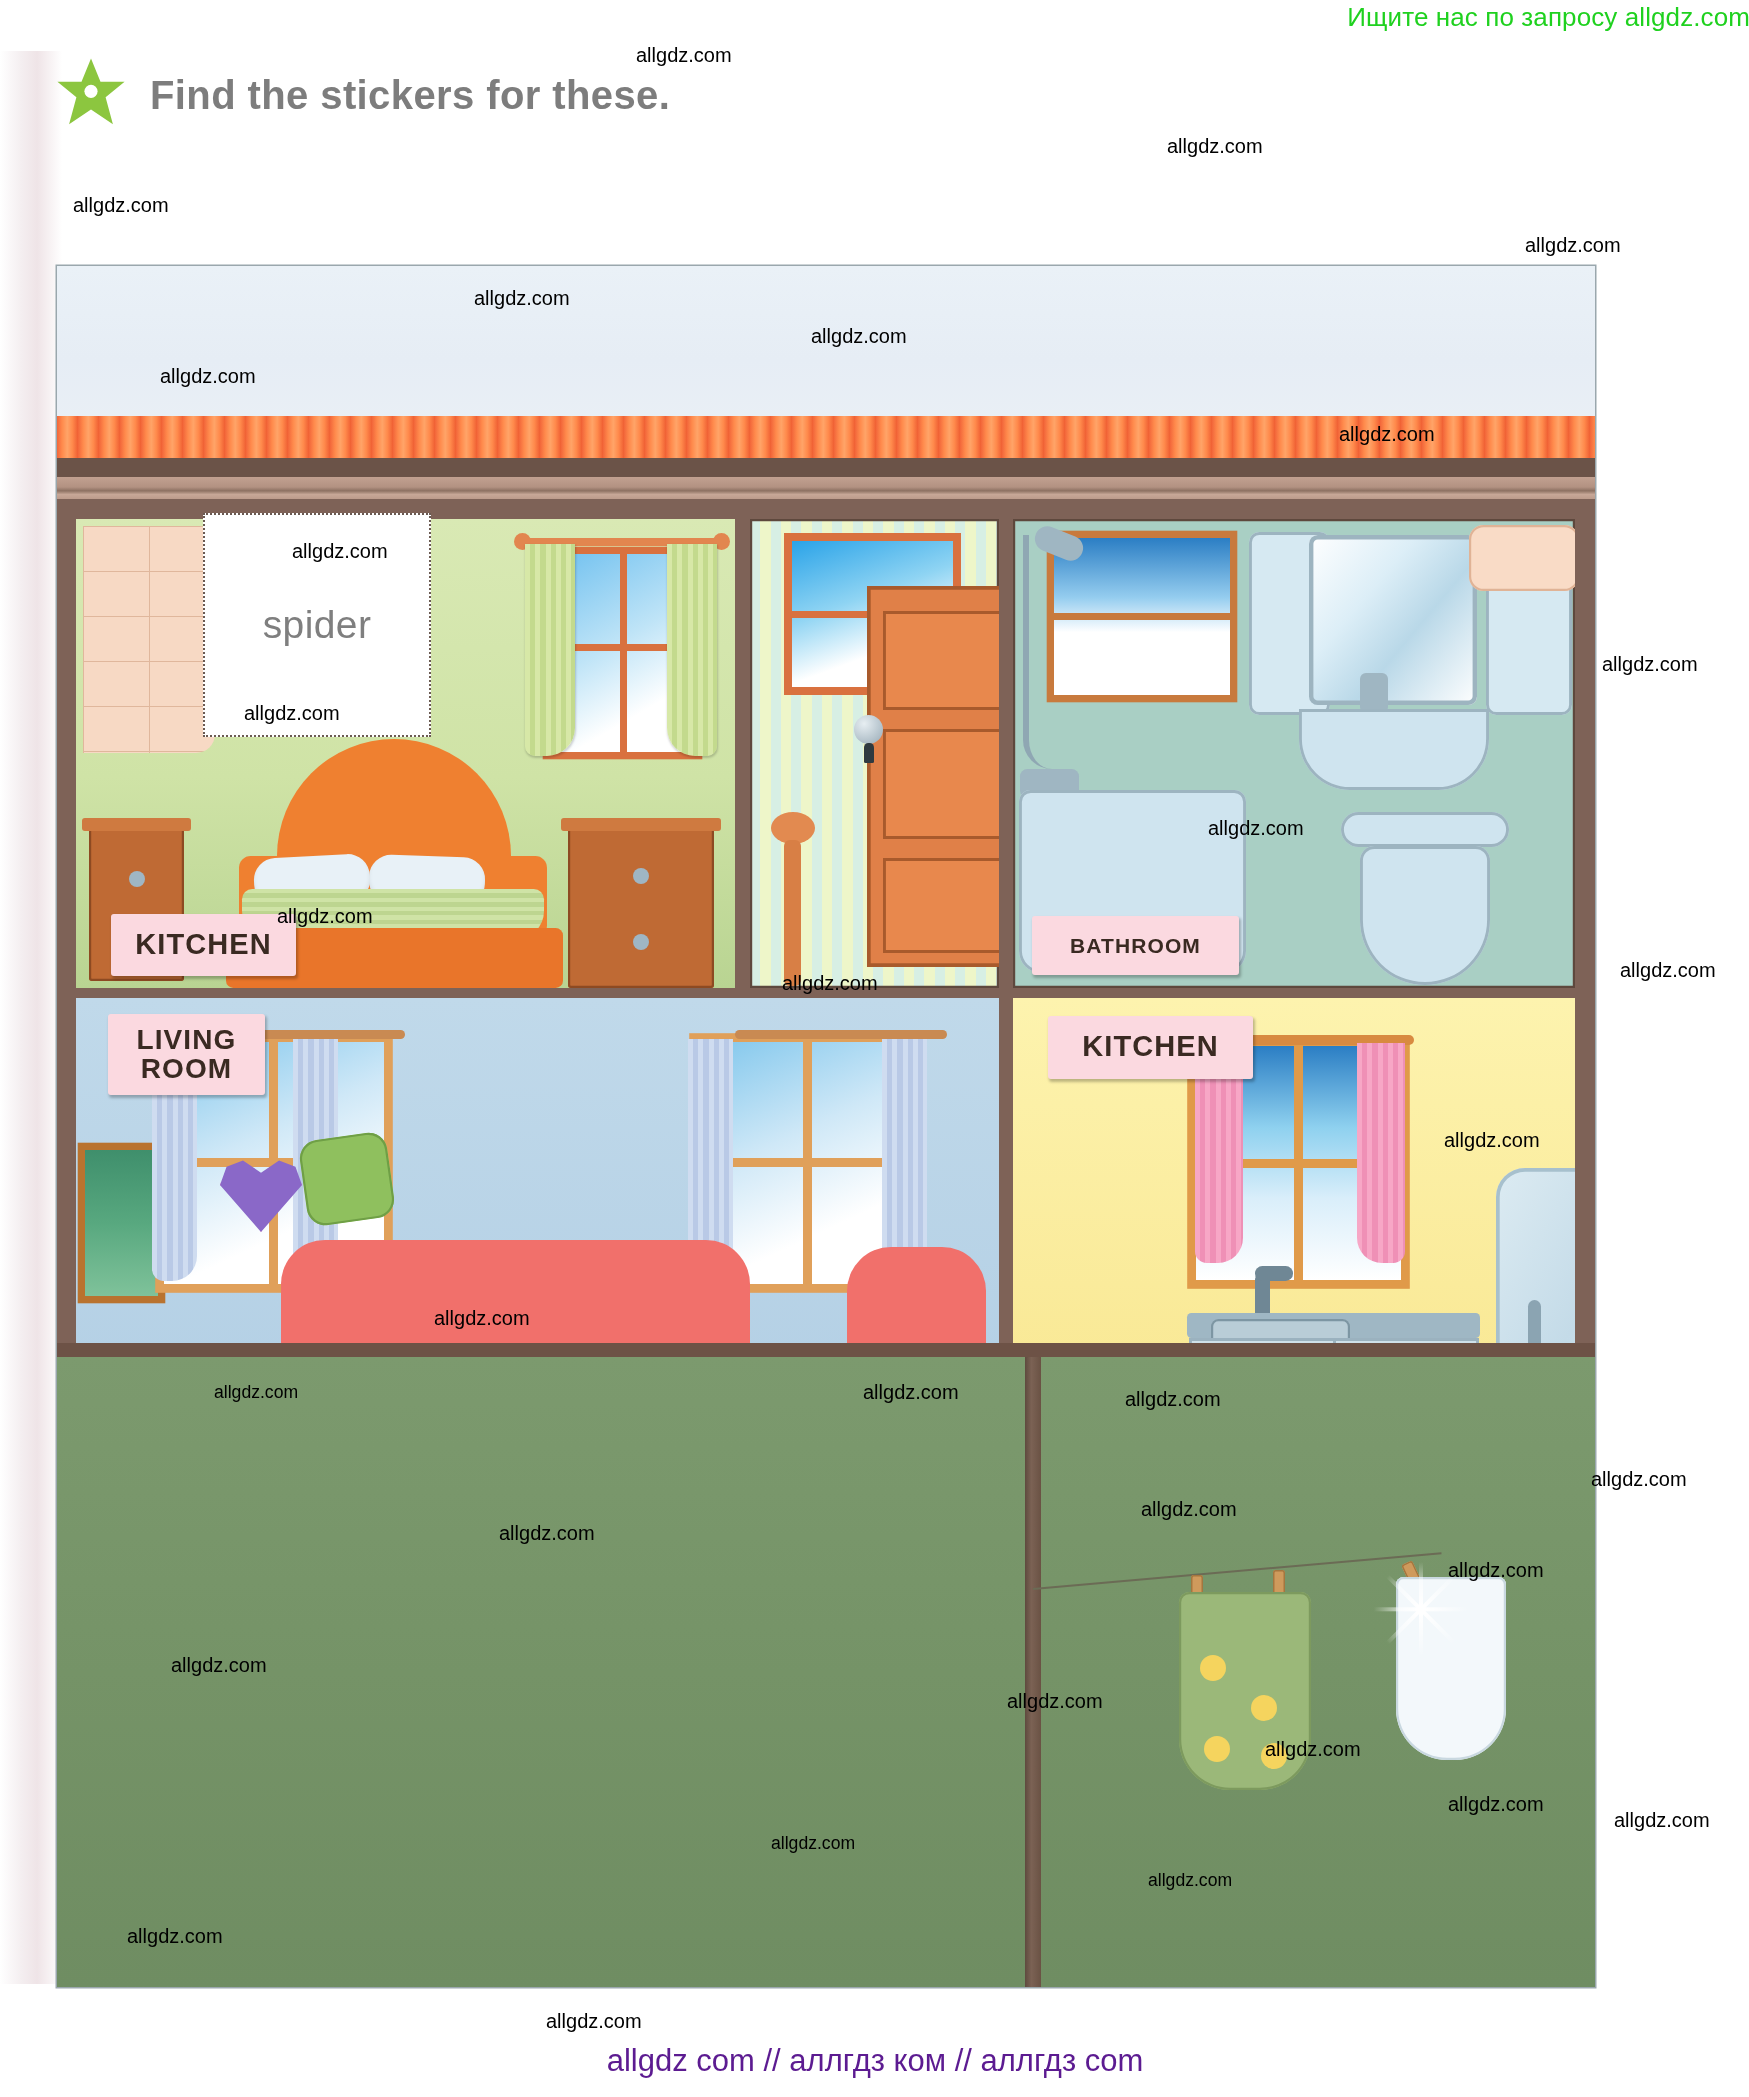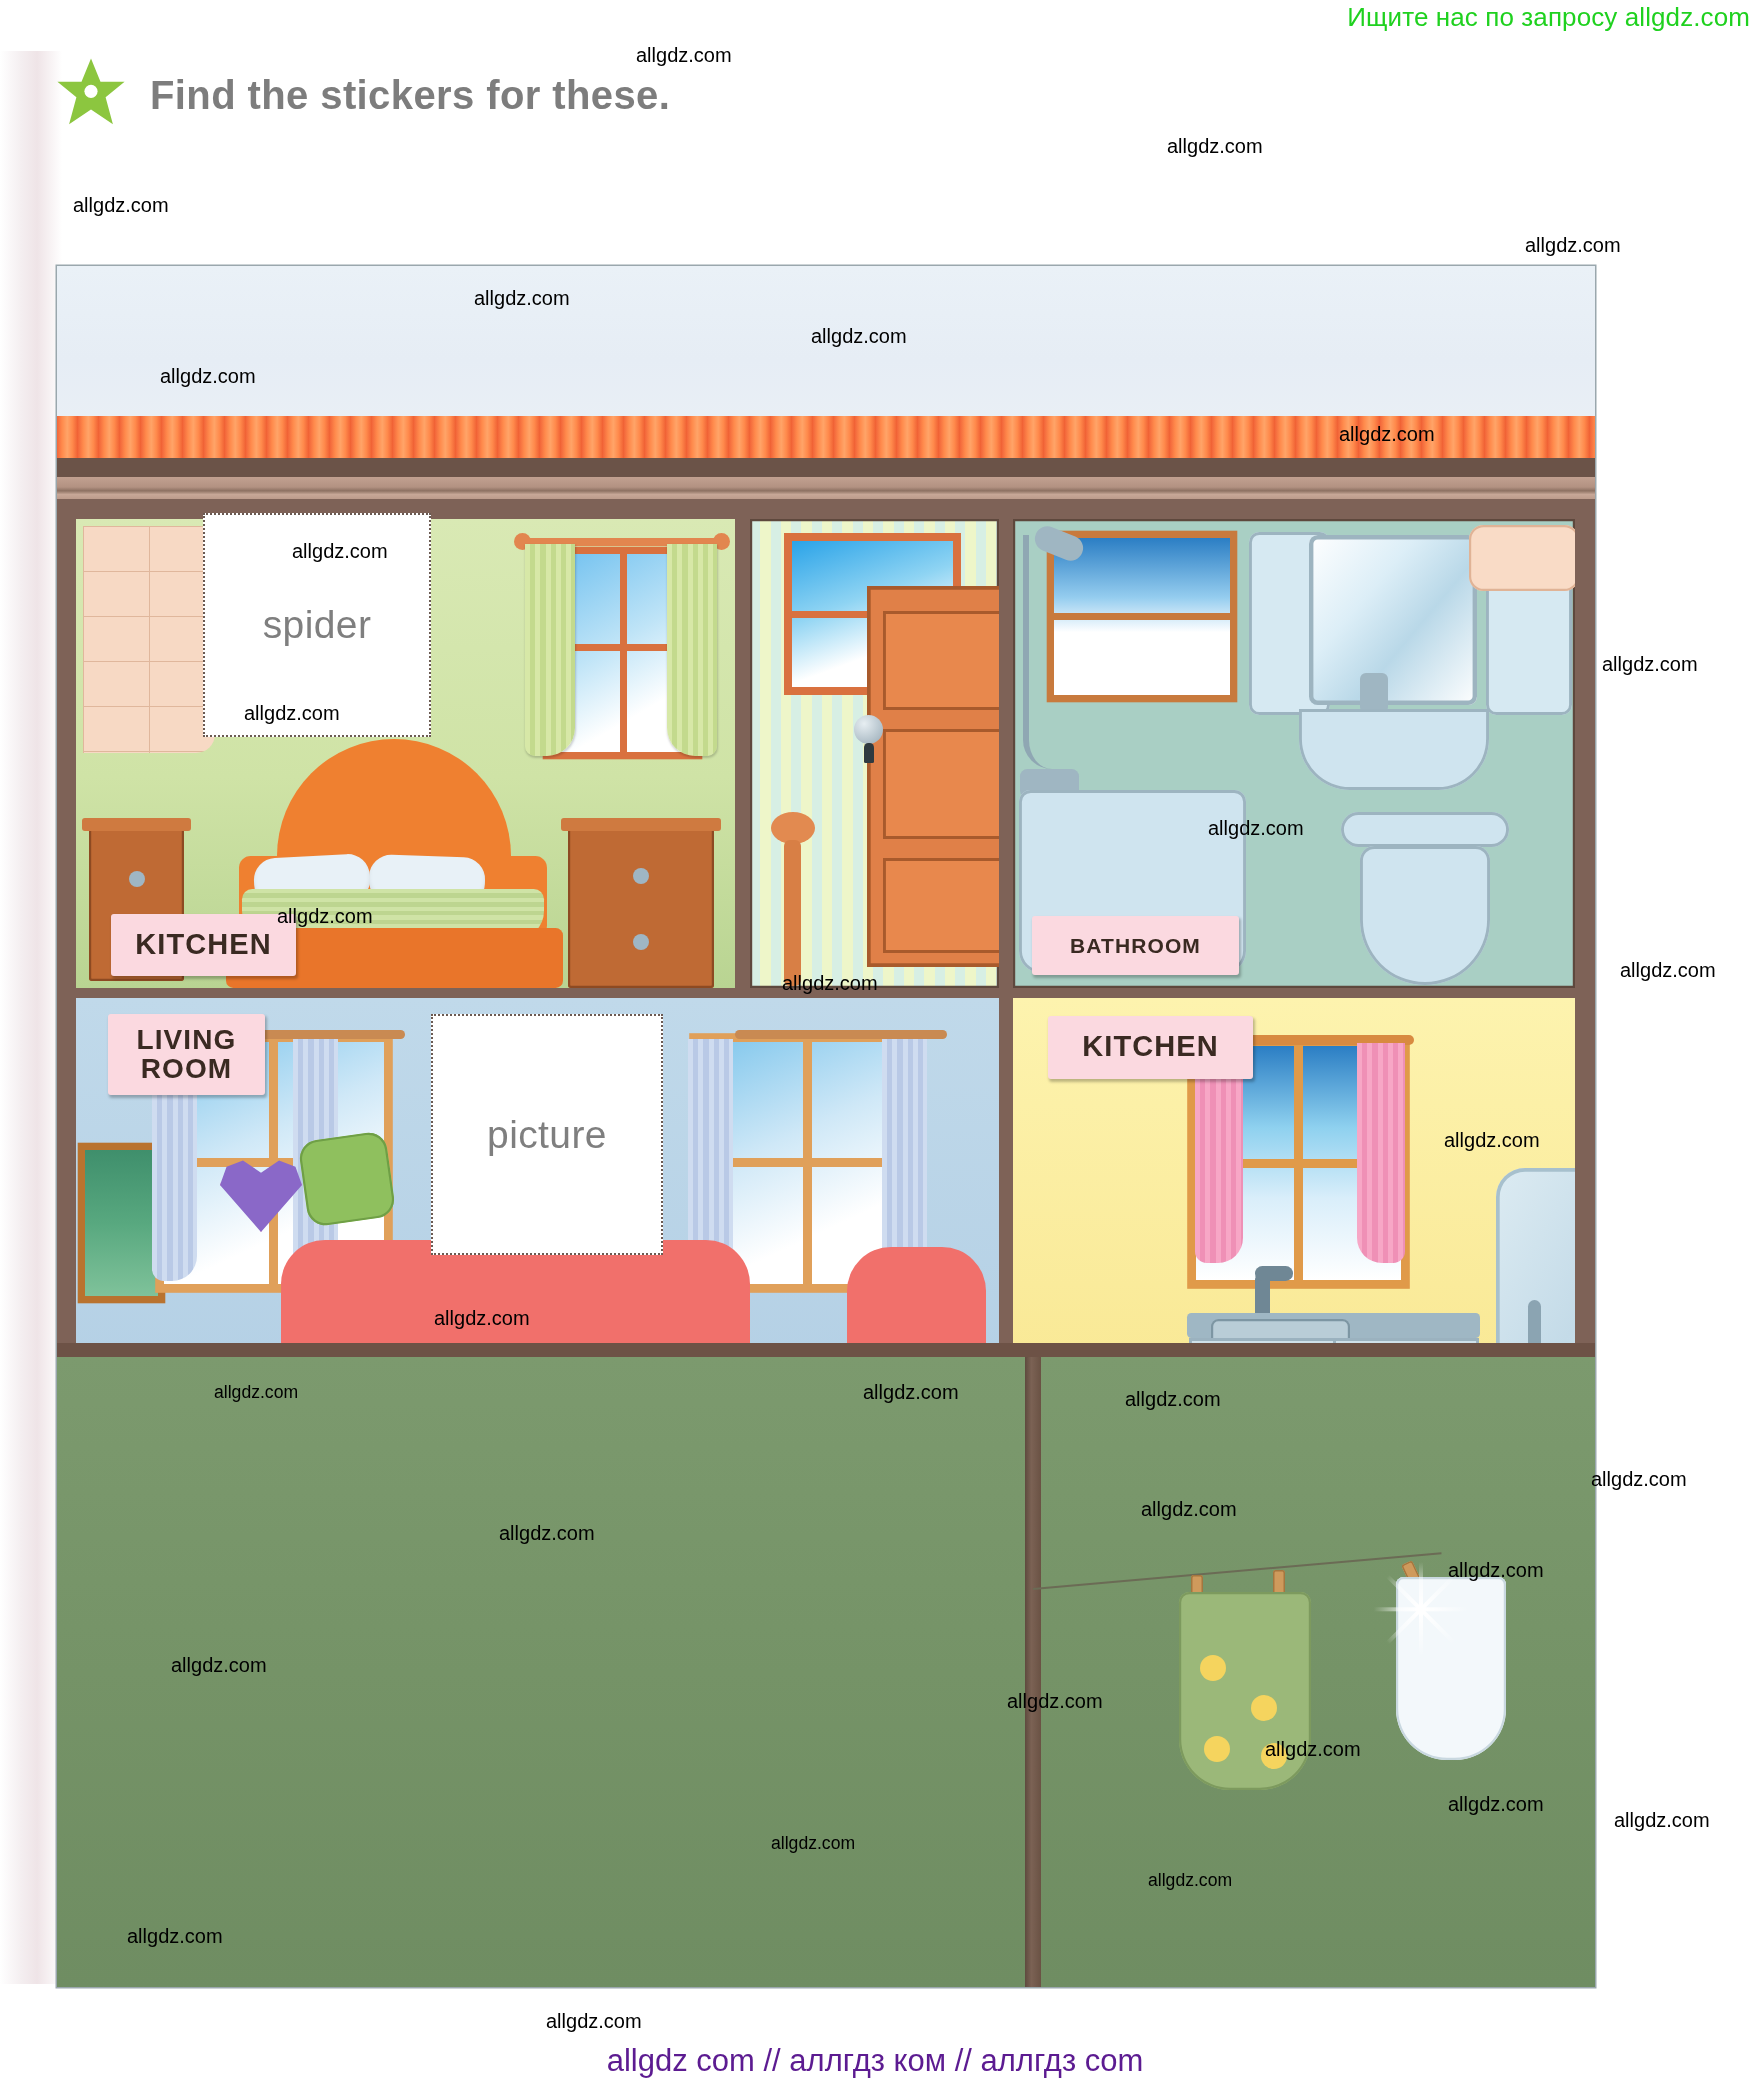--- a/index.html
+++ b/index.html
@@ -445,21 +445,20 @@
   </div>
   <div class="towel-white"></div>
   <div class="sparkle">
     <span></span>
       <span></span>
       <span></span>
       <span></span>
   </div>
 
   <div class="sticker" style="left:146px;top:247px;width:224px;height:220px;">spider</div>
-  <div class="sticker" style="left:374px;top:748px;width:228px;height:237px;">picture</div>
 
   <div class="wm" style="left:417px;top:20.5px;">allgdz.com</div>
   <div class="wm" style="left:754px;top:59px;">allgdz.com</div>
   <div class="wm" style="left:103px;top:99px;">allgdz.com</div>
   <div class="wm" style="left:1282px;top:157px;">allgdz.com</div>
   <div class="wm" style="left:235px;top:274px;">allgdz.com</div>
   <div class="wm" style="left:187px;top:436px;">allgdz.com</div>
   <div class="wm" style="left:1151px;top:551px;">allgdz.com</div>
   <div class="wm" style="left:220px;top:639px;">allgdz.com</div>
   <div class="wm" style="left:725px;top:706px;">allgdz.com</div>

